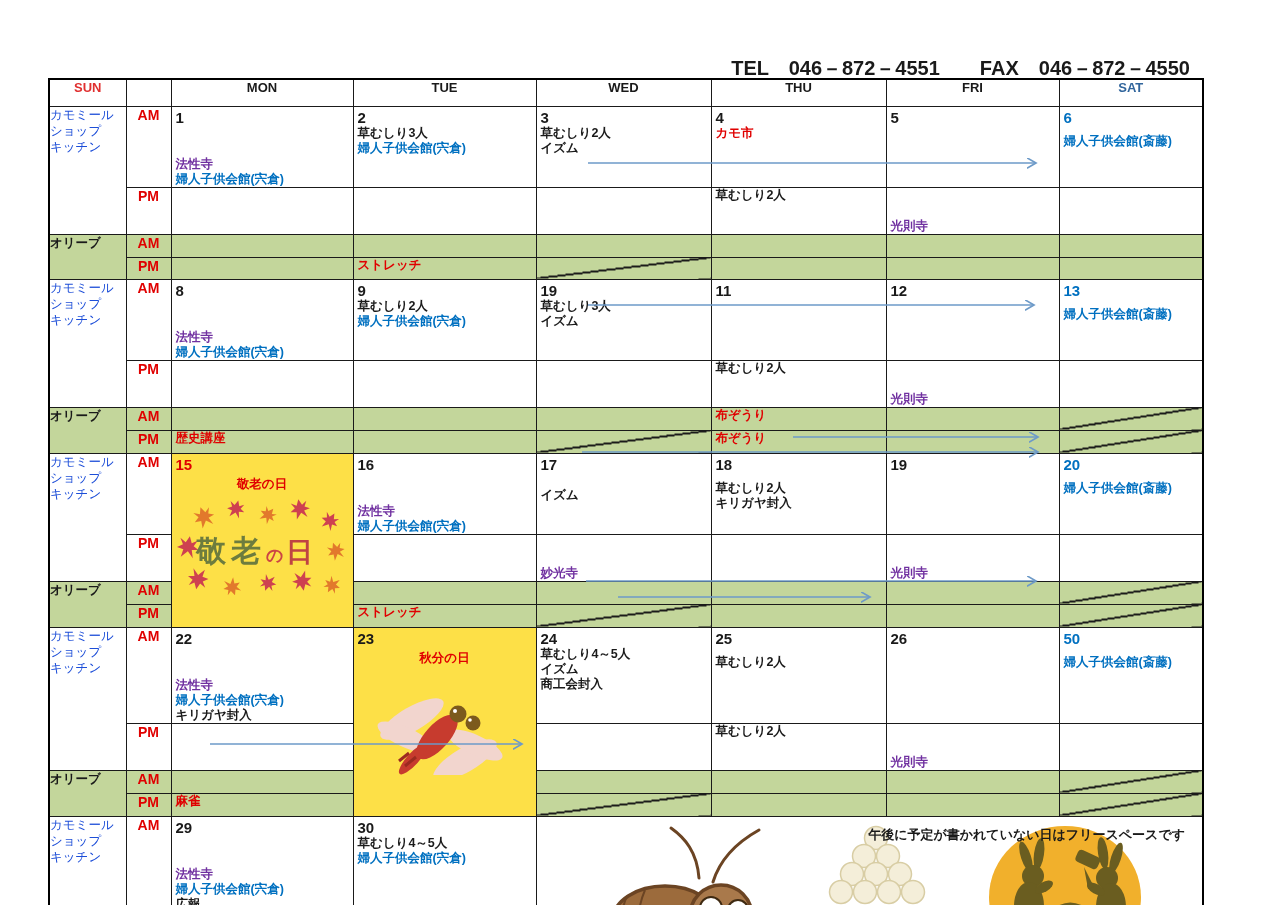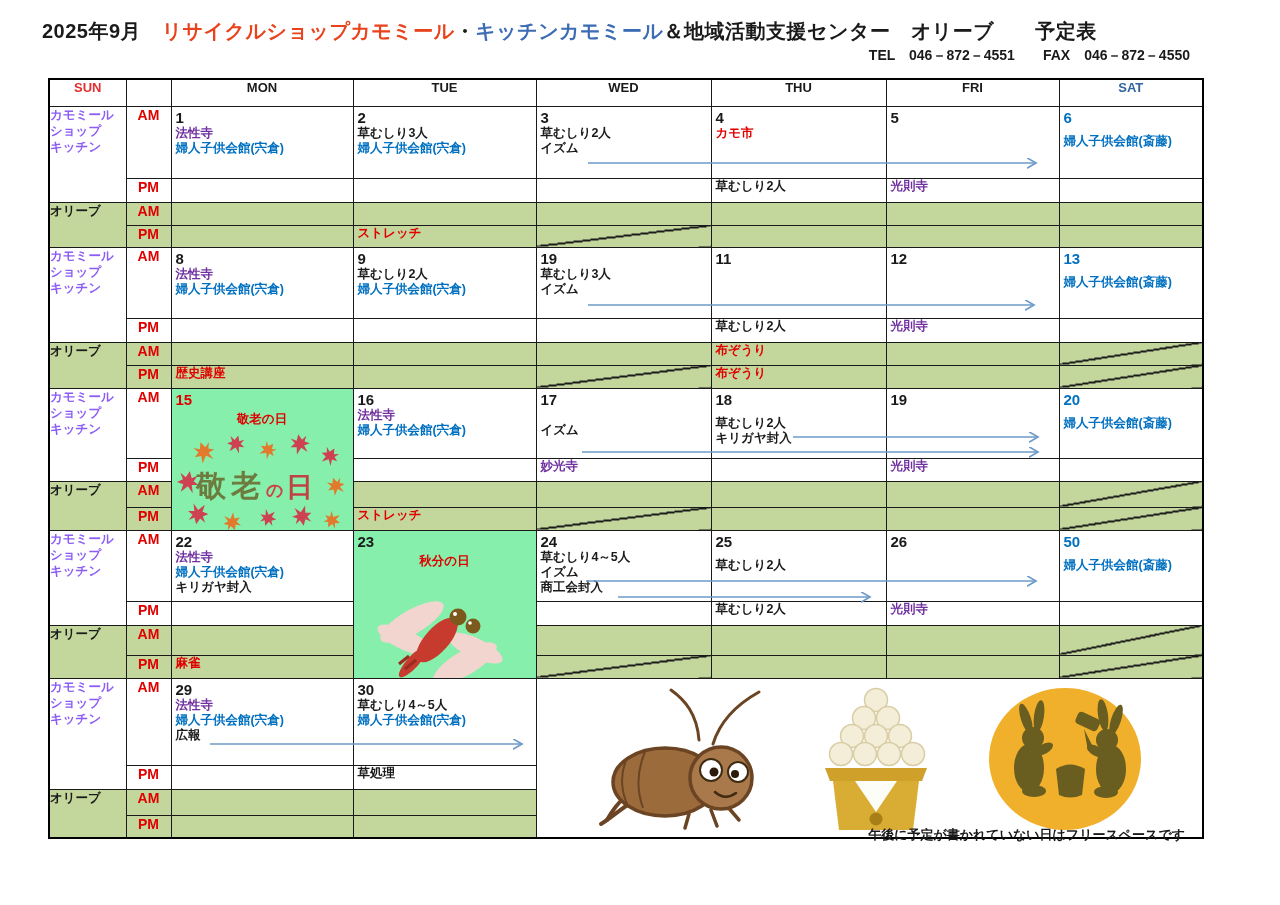--- a/index.html
+++ b/index.html
@@ -1,53 +1,52 @@
 <!DOCTYPE html>
 <html><head>
 <meta charset="utf-8">
 <style>
   html,body{margin:0;padding:0;background:#fff;}
   .page{position:relative;width:1280px;height:905px;background:#fff;overflow:hidden;
         font-family:"Liberation Sans","DejaVu Sans",sans-serif;}
   #title{position:absolute;left:42px;top:18px;font-size:20px;font-weight:bold;white-space:nowrap;letter-spacing:.5px;}
-  #contact{position:absolute;top:47px;right:90px;font-size:14px;font-weight:bold;color:#1a1a1a;}
+  #contact{position:absolute;top:55px;right:90px;font-size:20px;font-weight:bold;color:#1a1a1a;}
   #fnote{position:absolute;top:826px;right:95px;font-size:13px;font-weight:bold;color:#1a1a1a;}
   #cal{position:absolute;left:48px;top:78px;border-collapse:collapse;table-layout:fixed;border:2px solid #000000;}
   #cal td{border:1px solid #1a1a1a;padding:0;vertical-align:top;overflow:hidden;}
   .hd{text-align:center;vertical-align:middle;font-weight:bold;font-size:13px;color:#1a1a1a;}
   .hd-sun{color:#e03030;} .hd-sat{color:#31659c;}
-  .lblc{color:#8b5cf6;font-weight:bold;font-size:12.5px;line-height:16px;vertical-align:middle;padding-left:7px;background:#fff;}
+  .lblc{color:#1d4ed8;font-weight:normal;font-size:12.5px;line-height:16px;vertical-align:middle;padding-left:7px;background:#fff;}
   .lblo{color:#1a1a1a;font-weight:bold;font-size:12.5px;vertical-align:middle;padding-left:7px;background:#c3d69b;}
   .ampm{color:#e00000;font-weight:bold;font-size:14px;text-align:center;vertical-align:middle;margin-left:40px;}
   .g{background:#c3d69b;}
   .diag{background-image:linear-gradient(to bottom right,transparent calc(50% - 1px),
         #1a1a1a calc(50% - 1px),#1a1a1a calc(50% + 1px),transparent calc(50% + 1px));}
   .num{font-size:15px;font-weight:bold;line-height:17px;padding:2px 0 0 4px;color:#1a1a1a;}
   .n-b{color:#0070c0;} .n-r{color:#e00000;}
   .en{font-size:12.5px;font-weight:bold;line-height:15px;padding-left:4px;color:#1a1a1a;white-space:nowrap;}
-  .c-r{color:#e00000;} .c-p{color:#7030a0;} .c-b{color:#0070c0;} .c-k{color:#1a1a1a;}
+  .c-r{color:#e00000;} .c-p{color:#7030a0;margin-top:31px;} .c-b{color:#0070c0;} .c-k{color:#1a1a1a;}
   .en.gap{margin-top:8px;}
-  .special{background:#86efac;}
+  .special{background:#fde047;}
   .sp-cap{color:#e00000;text-align:center;font-weight:bold;font-size:12.5px;margin-top:3px;}
   .sp-img{display:block;margin:2px auto 0 auto;}
   .gallery{background:#fff;vertical-align:middle;}
   .gal-wrap{display:flex;align-items:center;justify-content:space-evenly;height:100%;padding:4px 8px;}
   #arrows{position:absolute;left:0;top:0;pointer-events:none;}
 </style>
 </head>
 <body>
 
 <div class="page">
   <svg width="0" height="0" style="position:absolute">
     <defs>
       <path id="lf" d="M0,-9 L2.5,-3.5 L7,-6.5 L4.5,-1.5 L9,1 L3.5,2 L5.5,8.5 L0.5,3.5 L-4.5,9 L-3.5,2.5 L-9,1.5 L-4.5,-1.5 L-7.5,-6.5 L-2.5,-3.5 Z"></path>
     </defs>
   </svg>
 
-  <div id="title"><span style="color: rgb(26, 26, 26);">2025年9月</span><span style="color: rgb(232, 67, 28);">　リサイクルショップカモミール</span><span style="color: rgb(26, 26, 26);">・</span><span style="color: rgb(60, 108, 180);">キッチンカモミール</span><span style="color: rgb(26, 26, 26);">＆地域活動支援センター　オリーブ　　予定表</span></div>
   <div id="contact">TEL　046－872－4551　　FAX　046－872－4550</div>
 
   <table id="cal">
       <colgroup>
         <col style="width:77px">
         <col style="width:45px">
         <col style="width:182px">
         <col style="width:183px">
         <col style="width:175px">
         <col style="width:175px">

